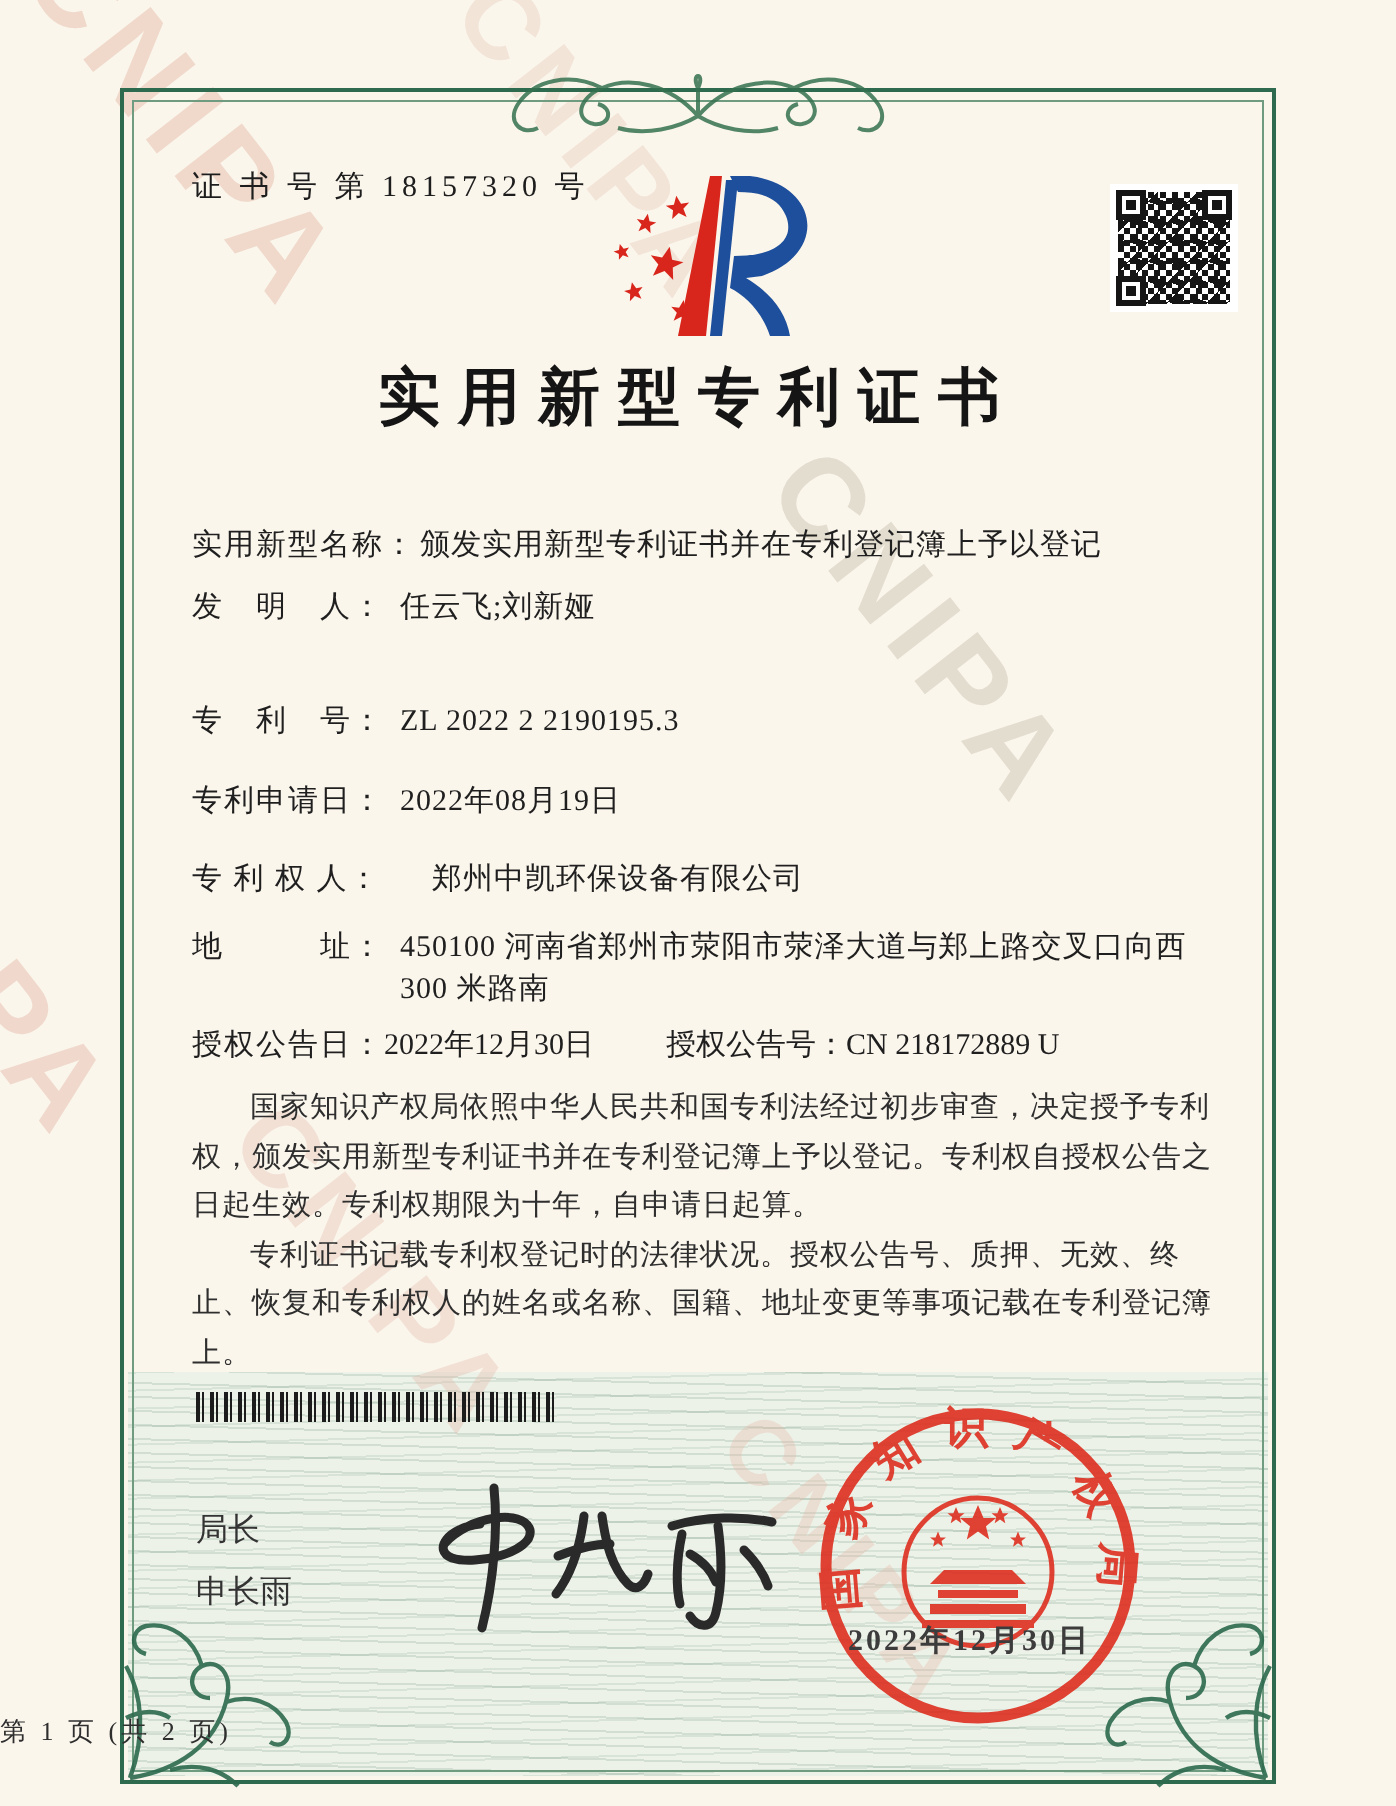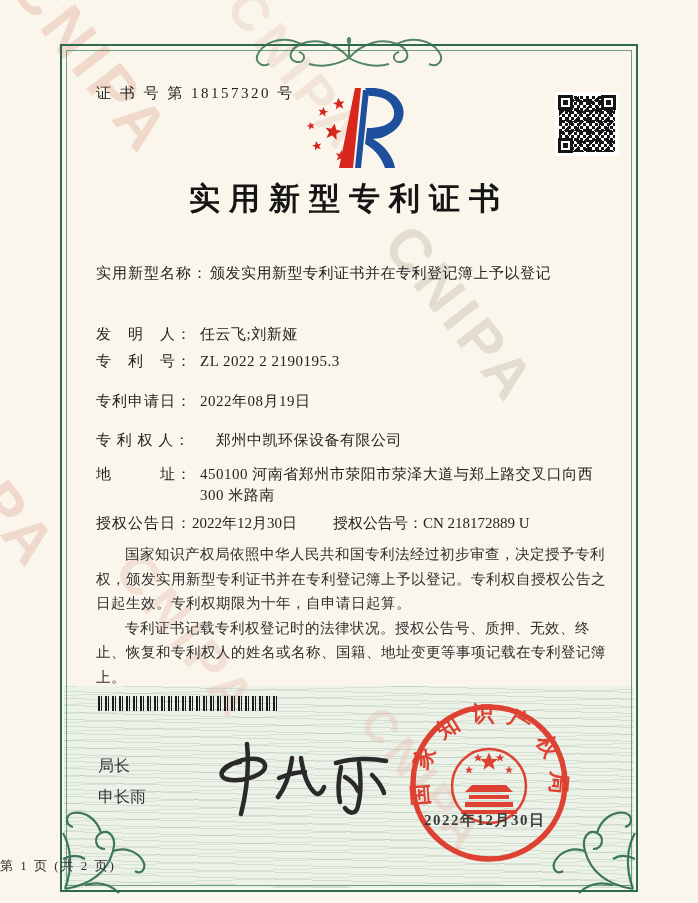--- a/index.html
+++ b/index.html
@@ -46,21 +46,21 @@
   .finder::after{content:"";position:absolute;left:2px;top:2px;width:5px;height:5px;background:#151515;}
   .f-tl{left:3px;top:3px;} .f-tr{right:3px;top:3px;} .f-bl{left:3px;bottom:3px;}
   #logo{position:absolute;left:297px;top:84px;z-index:4;}
   .title{position:absolute;left:0;right:0;top:178px;z-index:4;text-align:center;
     font-size:31px;font-weight:bold;letter-spacing:9px;color:#151515;}
   
   .field-row{position:absolute;left:96px;width:512px;z-index:4;display:flex;
     font-size:15px;line-height:21px;color:#1f1f1f;}
   .field-label{flex:0 0 102px;letter-spacing:1px;white-space:nowrap;}
   .field-value{flex:1;margin-left:2px;letter-spacing:.5px;}
-  .row-name{top:263px;justify-content:space-between;} .row-inventor{top:324px;} .row-patno{top:351px;}
+  .row-name{top:263px;justify-content:space-between;} .row-inventor{top:294px;} .row-patno{top:351px;}
   .row-appdate{top:391px;} .row-patentee{top:430px;gap:16px;} .row-address{top:464px;}
   .row-grant{top:513px;}
   .grant-right{margin-left:36px;display:flex;}
   
   .body-text{position:absolute;left:96px;top:542px;width:512px;z-index:4;
     font-size:14.5px;line-height:24.5px;color:#2e2e2e;letter-spacing:.5px;}
   .body-text p{margin:0;text-indent:2em;}
   
   .barcode{position:absolute;left:98px;top:696px;width:182px;height:15px;z-index:4;
     background:repeating-linear-gradient(90deg,

